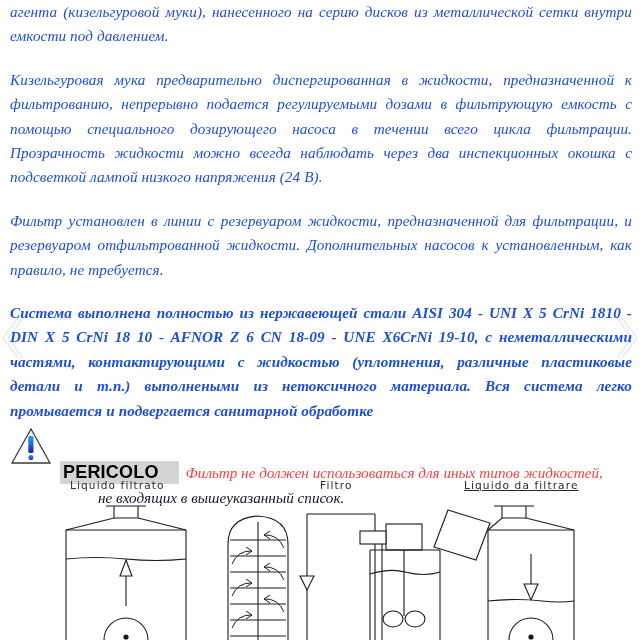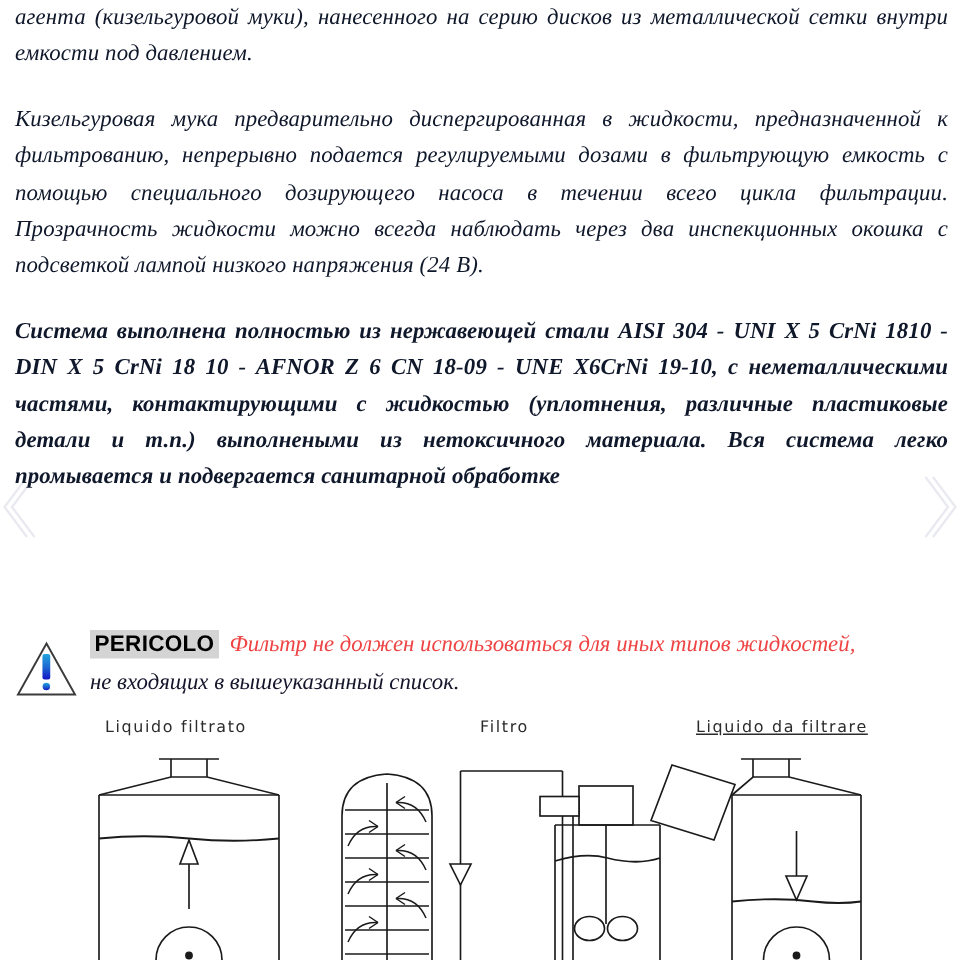--- a/index.html
+++ b/index.html
@@ -30,21 +30,21 @@
     width: 622px;
   }
 
   .para {
     font-style: italic;
     font-size: 15.2px;
     line-height: 24.4px;
     text-align: justify;
     text-justify: inter-word;
     margin: 0 0 19px 0;
-    color: #0f172a;
+    color: #1d4ed8;
     letter-spacing: 0.1px;
   }
   .para:last-child { margin-bottom: 0; font-weight: bold; }
 
   
   .para.continuation { margin-top: 0; }
 
   
   .edge-chevron {
     position: absolute;
@@ -76,39 +76,41 @@
 
   #danger-body {
     margin-left: 8px;
     flex: 1 1 auto;
   }
   #danger-label {
     display: inline-block;
     font-family: "Liberation Sans", "DejaVu Sans", sans-serif;
     font-style: normal;
     font-weight: bold;
-    font-size: 15px;
+    font-size: 18px;
     letter-spacing: 0.2px;
     background: #d4d4d4;
     color: #000000;
-    padding: 1px 3px 1px 3px;
+    padding: 1px 20px 1px 3px;
     vertical-align: 2px;
+    margin-top: 43px;
   }
   #danger-line1 {
     display: block;
     margin-left: 0;
     text-indent: 0;
   }
   #danger-first-row {
     display: flex;
     align-items: baseline;
     gap: 7px;
   }
   #danger-line2 {
     display: block;
+    margin-left: 38px;
     margin-top: 1px;
   }
 
   
   #figure-area {
     position: absolute;
     left: 0;
     top: 472px;
     width: 561px;
     height: 168px;
@@ -152,20 +154,21 @@
       <path d="M1 2 L16 22 L1 42" fill="none" stroke="#b9bcd0" stroke-width="1.6"></path>
     </svg>
   </div>
 
   <div id="text-column">
 
     <p class="para continuation">агента (кизельгуровой муки), нанесенного на серию дисков из металлической сетки внутри емкости под давлением.</p>
 
     <p class="para">Кизельгуровая мука предварительно диспергированная в жидкости, предназначенной к фильтрованию, непрерывно подается регулируемыми дозами в фильтрующую емкость с помощью специального дозирующего насоса в течении всего цикла фильтрации. Прозрачность жидкости можно всегда наблюдать через два инспекционных окошка с подсветкой лампой низкого напряжения (24 В).</p>
 
+    <p class="para">Фильтр установлен в линии с резервуаром жидкости, предназначенной для фильтрации, и резервуаром отфильтрованной жидкости. Дополнительных насосов к установленным, как правило, не требуется.</p>
 
     <p class="para">Система выполнена полностью из нержавеющей стали AISI 304 - UNI X 5 CrNi 1810 - DIN X 5 CrNi 18 10 - AFNOR Z 6 CN 18-09 - UNE X6CrNi 19-10, с неметаллическими частями, контактирующими с жидкостью (уплотнения, различные пластиковые детали и т.п.) выполнеными из нетоксичного материала. Вся система легко промывается и подвергается санитарной обработке</p>
   </div>
 
   <div id="danger-notice">
 
     <div id="warning-triangle-icon">
       <svg viewBox="0 0 42 40">
         <defs>
           <linearGradient id="excl-grad" x1="0" y1="0" x2="0" y2="1">

